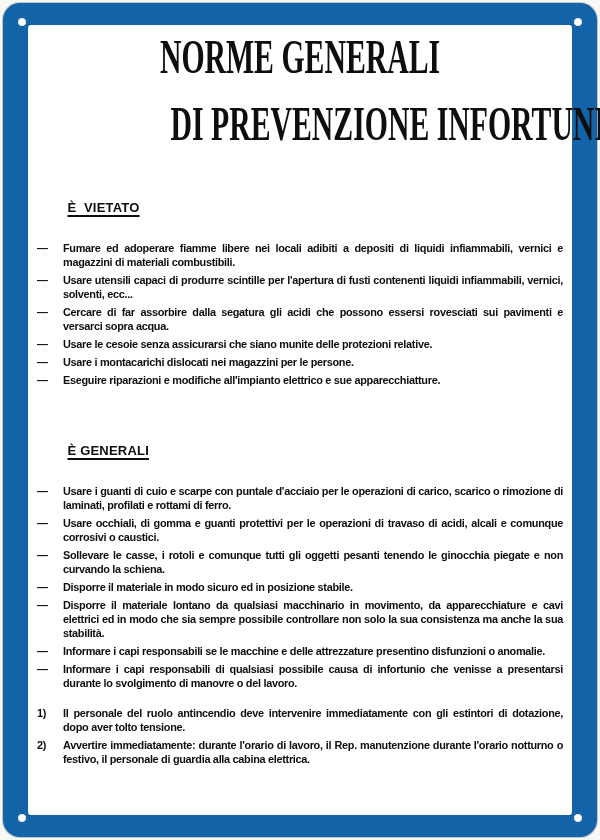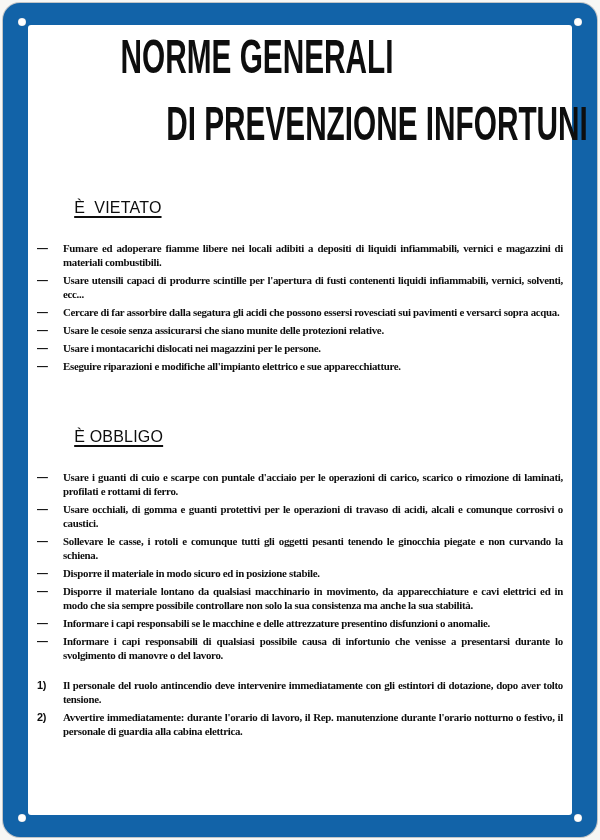--- a/index.html
+++ b/index.html
@@ -28,60 +28,60 @@
   }
   .screw.tl { left: 15px;  top: 15px; }
   .screw.tr { right: 15px; top: 15px; }
   .screw.bl { left: 15px;  bottom: 15px; }
   .screw.br { right: 15px; bottom: 15px; }
 
   .content {
     position: absolute; left: 37px; top: 23px; right: 37px; bottom: 23px;
   }
 
-  .title-row { line-height: 1; }
+  .title-row { text-align: center; line-height: 1; font-family: Liberation Serif, serif; }
   .title-row.l1 { margin-top: 10px; }
   .title-row.l2 { margin-top: 19px; }
   .title-big {
     display: inline-block;
     font-size: 48px; font-weight: bold; white-space: nowrap;
     transform: scaleX(0.62); transform-origin: 50% 50%;
   }
   .title-row.sub { margin-top: 21px; }
   .title-sub {
     display: inline-block;
     font-size: 32px; font-weight: bold; white-space: nowrap;
     transform: scaleX(0.73); transform-origin: 50% 50%;
   }
 
   .section { margin: 0; }
   .sec-1 { margin-top: 36px; }
   .sec-2 { margin-top: 40px; }
   .sec-3 { margin-top: 16px; }
 
   .sec-heading {
-    font-size: 16px; font-weight: normal; line-height: 16px;
+    font-size: 13px; font-weight: bold; line-height: 16px;
     letter-spacing: 0.2px; white-space: pre;
     margin-bottom: 9px;
   }
   .sec-heading span {
     text-decoration: underline;
     text-decoration-thickness: 1.5px;
     text-underline-offset: 3px;
   }
 
   .item {
     display: flex; align-items: flex-start;
     font-size: 10.9px; font-weight: bold; line-height: 14px;
     letter-spacing: -0.3px;
     margin-bottom: 4px;
   }
   .item:last-child { margin-bottom: 0; }
   .item .marker { flex: 0 0 26px; }
-  .item .text  { flex: 1 1 auto; text-align: justify; font-family: Liberation Serif, serif; }
+  .item .text  { flex: 1 1 auto; text-align: justify; }
 </style>
 </head>
 <body>
 
 <div class="sign">
   <div class="frame">
     <span class="screw tl"></span>
     <span class="screw tr"></span>
     <span class="screw bl"></span>
     <span class="screw br"></span>
@@ -124,21 +124,21 @@
           </div>
           <div class="item">
             <span class="marker">—</span>
             <span class="text">Eseguire riparazioni e modifiche all'impianto elettrico e sue apparecchiatture.</span>
           </div>
         </div>
     </div>
 
     <div class="section sec-2">
       <div class="sec-heading">
-        <span>È OBBLIGO</span>
+        <span>È GENERALI</span>
       </div>
       <div class="list">
           <div class="item">
             <span class="marker">—</span>
             <span class="text">Usare i guanti di cuio e scarpe con puntale d'acciaio per le operazioni di carico, scarico o rimozione di laminati, profilati e rottami di ferro.</span>
           </div>
           <div class="item">
             <span class="marker">—</span>
             <span class="text">Usare occhiali, di gomma e guanti protettivi per le operazioni di travaso di acidi, alcali e comunque corrosivi o caustici.</span>
           </div>

